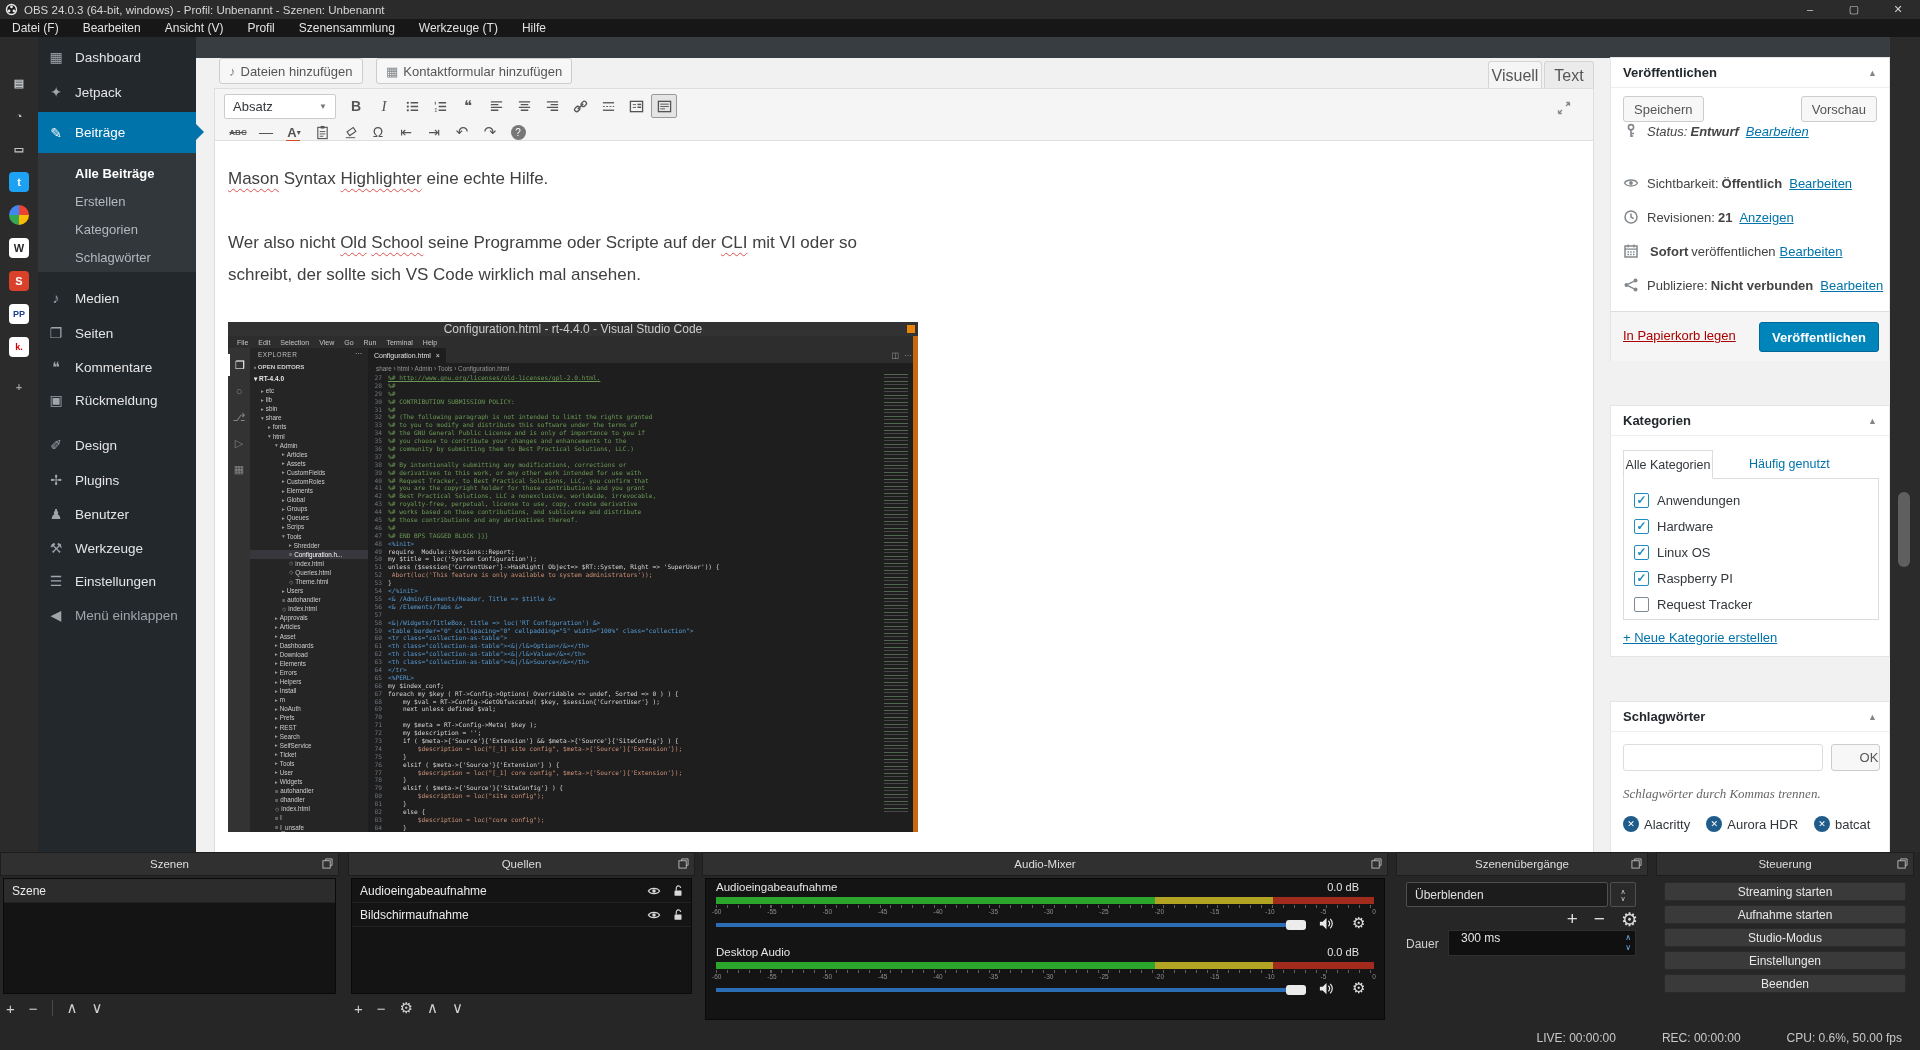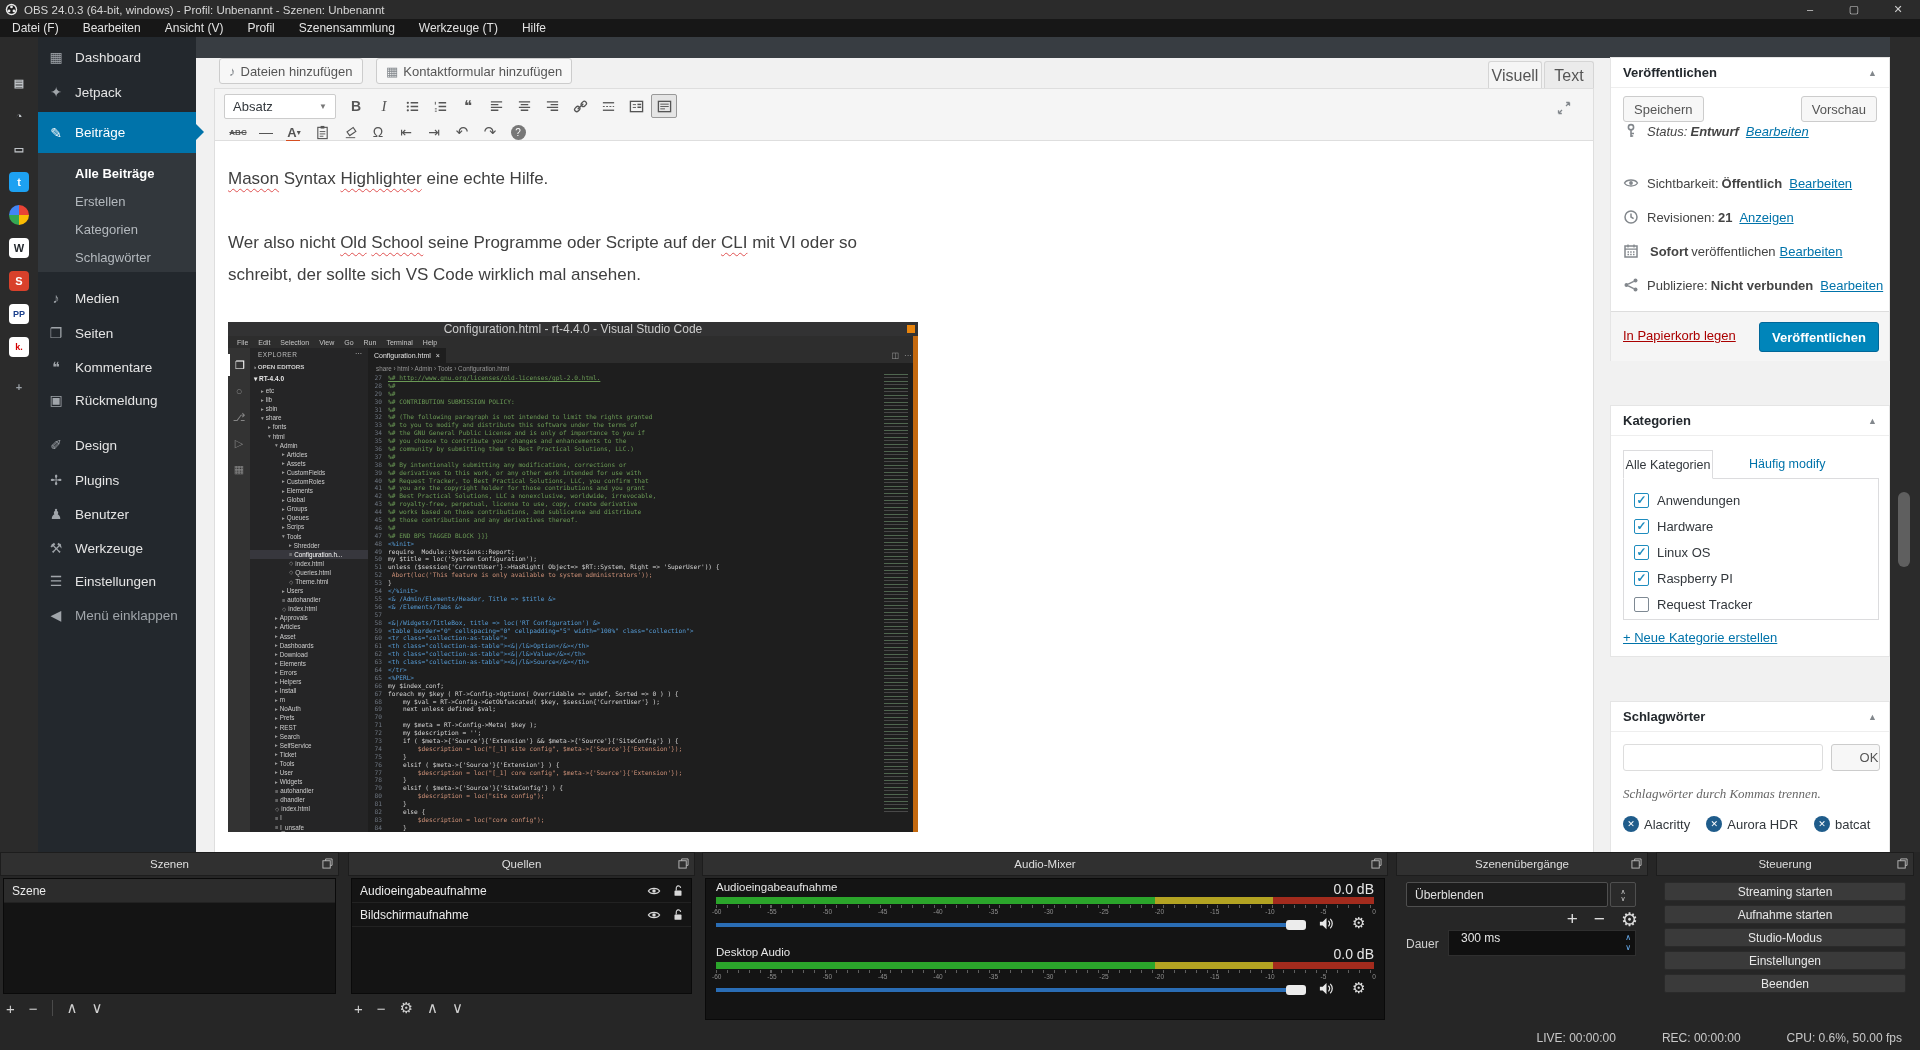--- a/index.html
+++ b/index.html
@@ -183,21 +183,21 @@
     border-bottom:1px solid #222; position:relative; }
   .srow.sel { background:#2c2c2c; }
   .srow .ricons { position:absolute; right:6px; display:flex; gap:10px; }
   .srow .ricons svg { width:14px; height:14px; }
   #dock-scenes { left:0; width:339px; }
   #dock-sources { left:348px; width:347px; }
   #dock-mixer { left:702px; width:686px; }
   #dock-mixer .dock-list { height:142px; }
   .mixch { position:absolute; left:10px; right:10px; }
   .mixname { position:absolute; left:0; top:0; color:#e6e6e6; font-size:11.5px; }
-  .mixdb { position:absolute; right:0; top:0; color:#e6e6e6; font-size:14px; }
+  .mixdb { position:absolute; right:15px; top:0; color:#e6e6e6; font-size:11px; }
   .meter { position:absolute; left:0; top:16px; right:0; height:7px; display:flex; }
   .meter .g { width:66.7%; background:#2ba52b; } .meter .y { width:18%; background:#b3a322; }
   .meter .r { width:15.3%; background:#a32b1d; }
   .tickline { position:absolute; left:0; top:24px; right:0; height:3px;
     background:repeating-linear-gradient(90deg,#5f5f5f 0 1px,transparent 1px 10.9px); }
   .ticklabels { position:absolute; left:-4px; top:27px; right:-2px; display:flex; justify-content:space-between;
     color:#8f8f8f; font-size:6.5px; }
   .volrow { position:absolute; left:0; top:38px; right:0; height:12px; }
   .voltrack { position:absolute; left:0; top:4px; width:588px; height:4px; background:#2a6db5; }
   .volhandle { position:absolute; left:570px; top:1px; width:20px; height:10px; background:#ececec; border-radius:3px; }
@@ -847,21 +847,21 @@
   </div>
 
   <div class="postbox" id="box-categories">
     <div class="pb-head">
       <b>Kategorien</b>
       <span class="pb-toggle">▲</span>
     </div>
     <div id="cat-tab-all">
         <span>Alle Kategorien</span>
       </div>
-    <span id="cat-tab-freq"><span>Häufig modify</span></span>
+    <span id="cat-tab-freq"><span>Häufig genutzt</span></span>
     <div id="cat-list">
         <div class="catrow">
           <span class="wpcheck" style="border-color: rgb(30, 140, 190);">✓</span>
           <span>Anwendungen</span>
         </div>
         <div class="catrow">
           <span class="wpcheck" style="border-color: rgb(30, 140, 190);">✓</span>
           <span>Hardware</span>
         </div>
         <div class="catrow">

